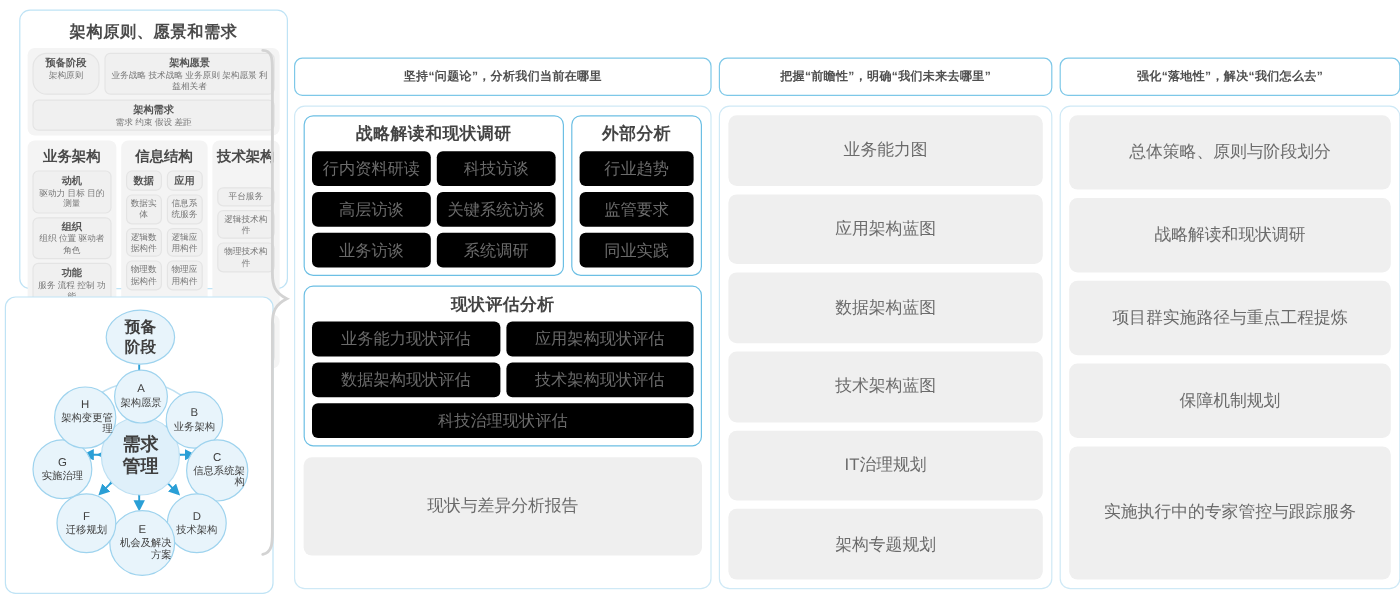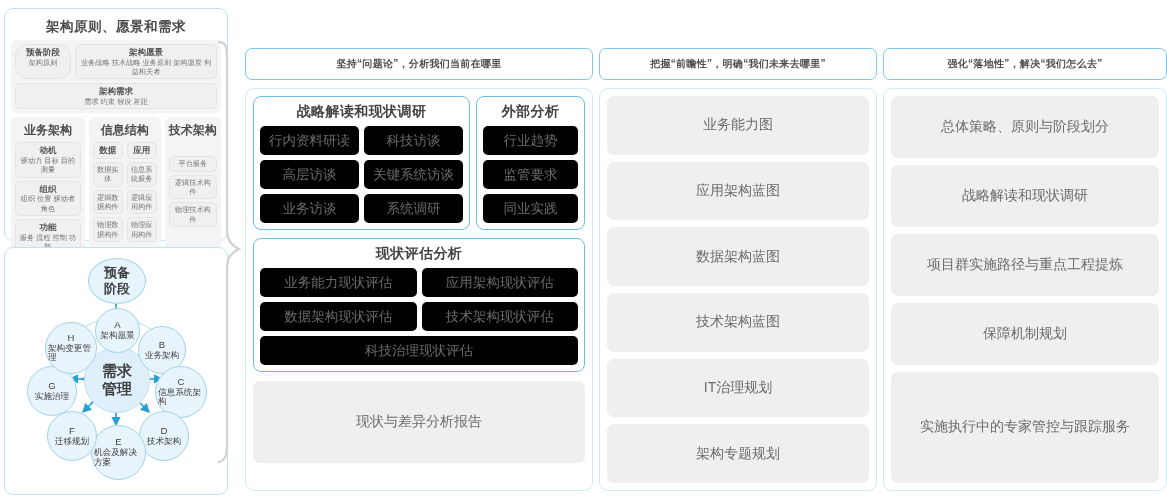--- a/index.html
+++ b/index.html
@@ -12,21 +12,21 @@
     overflow:hidden;
   }
   .root { position:relative; width:1167px; height:499px; }
 
   
   .left-col { position:absolute; left:4px; top:4px; width:224px; height:491px; }
 
   .panel-blue {
     border:1px solid #bfe3f5; border-radius:9px; background:#fff;
   }
-  .togaf-panel { position:absolute; left:0; top:4px; width:224px; height:233px; padding:6px; }
+  .togaf-panel { position:absolute; left:12px; top:4px; width:224px; height:233px; padding:6px; }
   .adm-panel   { position:absolute; left:0; top:243px; width:224px; height:248px; padding:4px; }
 
   .tg-title {
     text-align:center; font-weight:bold; font-size:13.5px; color:#4a4a4a;
     letter-spacing:.5px; padding:3px 0 4px;
   }
   .tg-sec { background:#f4f4f4; border-radius:6px; padding:4px; margin-bottom:4px; }
   .tg-row { display:flex; gap:4px; }
   .tg-cell { background:#f0f0f0; border:1px solid #e4e4e4; border-radius:5px; padding:2px 3px; text-align:center; }
   .tg-h { font-weight:bold; font-size:8.5px; color:#555; line-height:1.25; }
@@ -41,21 +41,21 @@
   .tg-narrow > div { flex:1; }
   .tg-impl { background:#f4f4f4; border-radius:6px; padding:4px; display:flex; gap:4px; align-items:stretch; }
   .tg-impl-label { font-weight:bold; font-size:12px; color:#4a4a4a; display:flex; align-items:center; justify-content:center; width:40px; line-height:1.2; text-align:center; }
 
   
   .adm-wrap { position:relative; width:100%; height:100%; }
   .circ {
     position:absolute; border-radius:50%;
     background:#e8f4fb; border:1px solid #9ed3ee;
     display:flex; flex-direction:column; align-items:center; justify-content:center;
-    text-align:left; color:#404040;
+    text-align:right; color:#404040;
   }
   .circ .cl { font-size:9.5px; line-height:1.15; }
   .circ .cc { font-size:8.6px; line-height:1.15; }
   .circ.center { background:#dff0fa; border-color:#bde0f3; }
   .circ.center .cl { font-size:15px; font-weight:bold; color:#3f3f3f; line-height:1.2; }
   .circ.prep .cl { font-size:13px; font-weight:bold; line-height:1.2; }
   .adm-svg { position:absolute; left:0; top:0; width:100%; height:100%; }
 
   
   .brace { position:absolute; left:213px; top:40px; width:34px; height:424px; }

